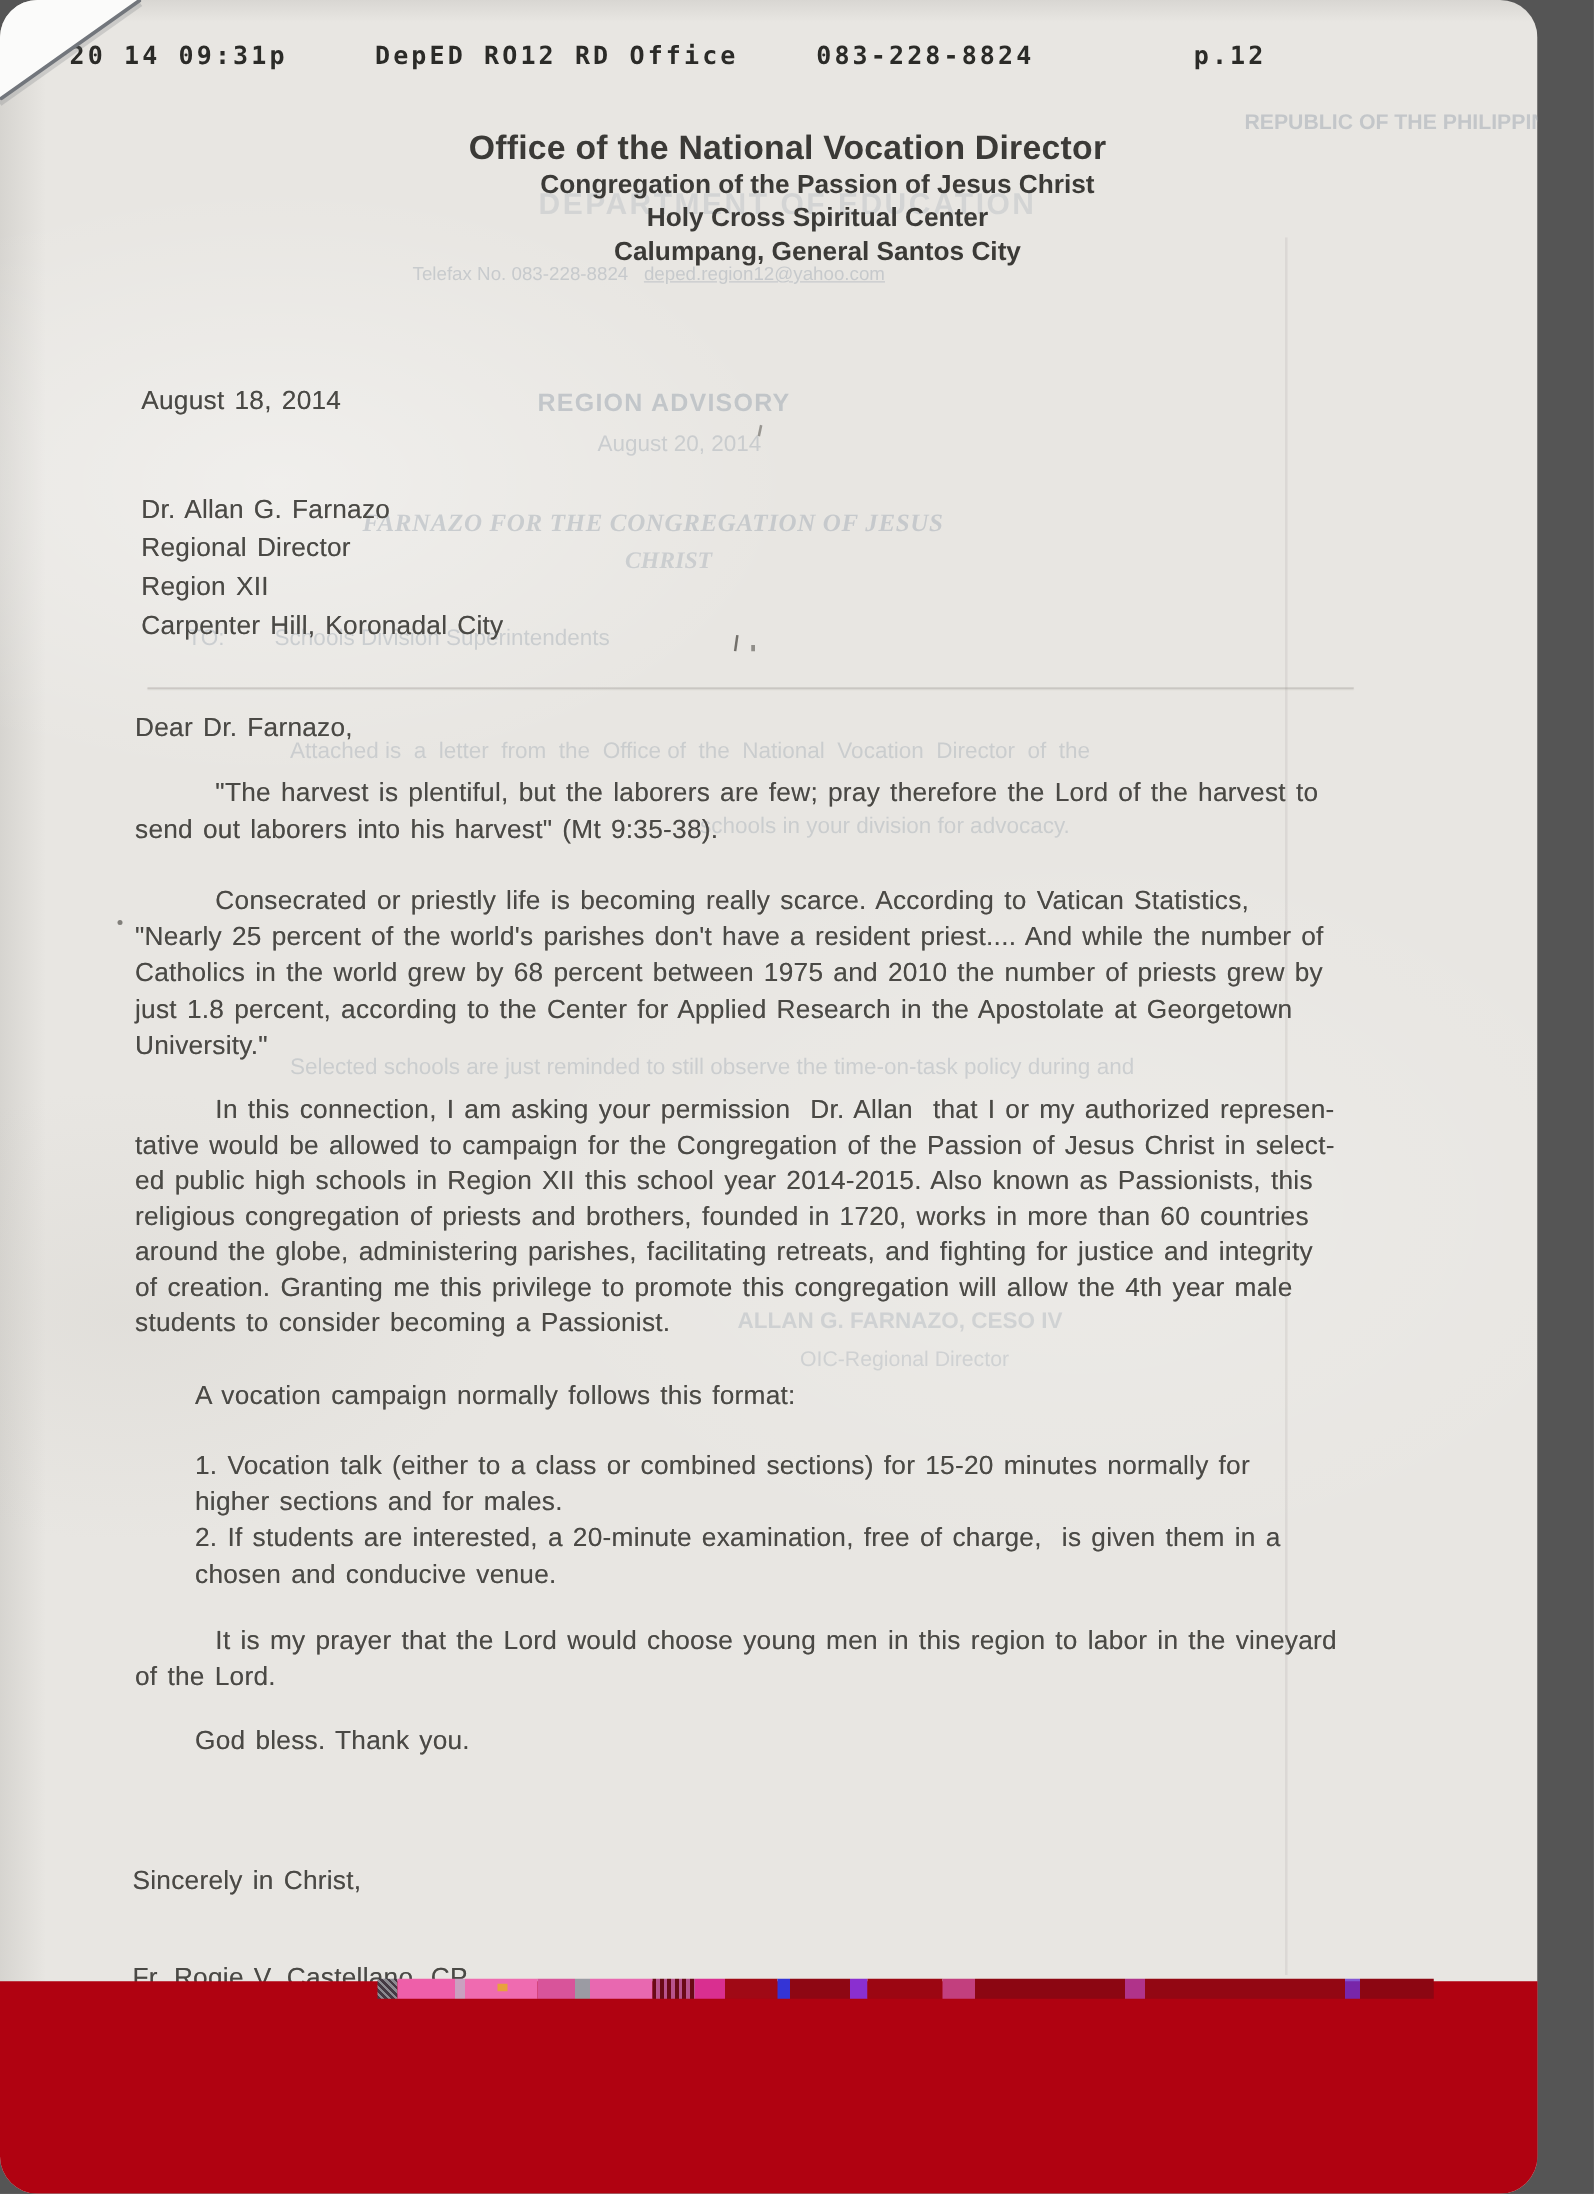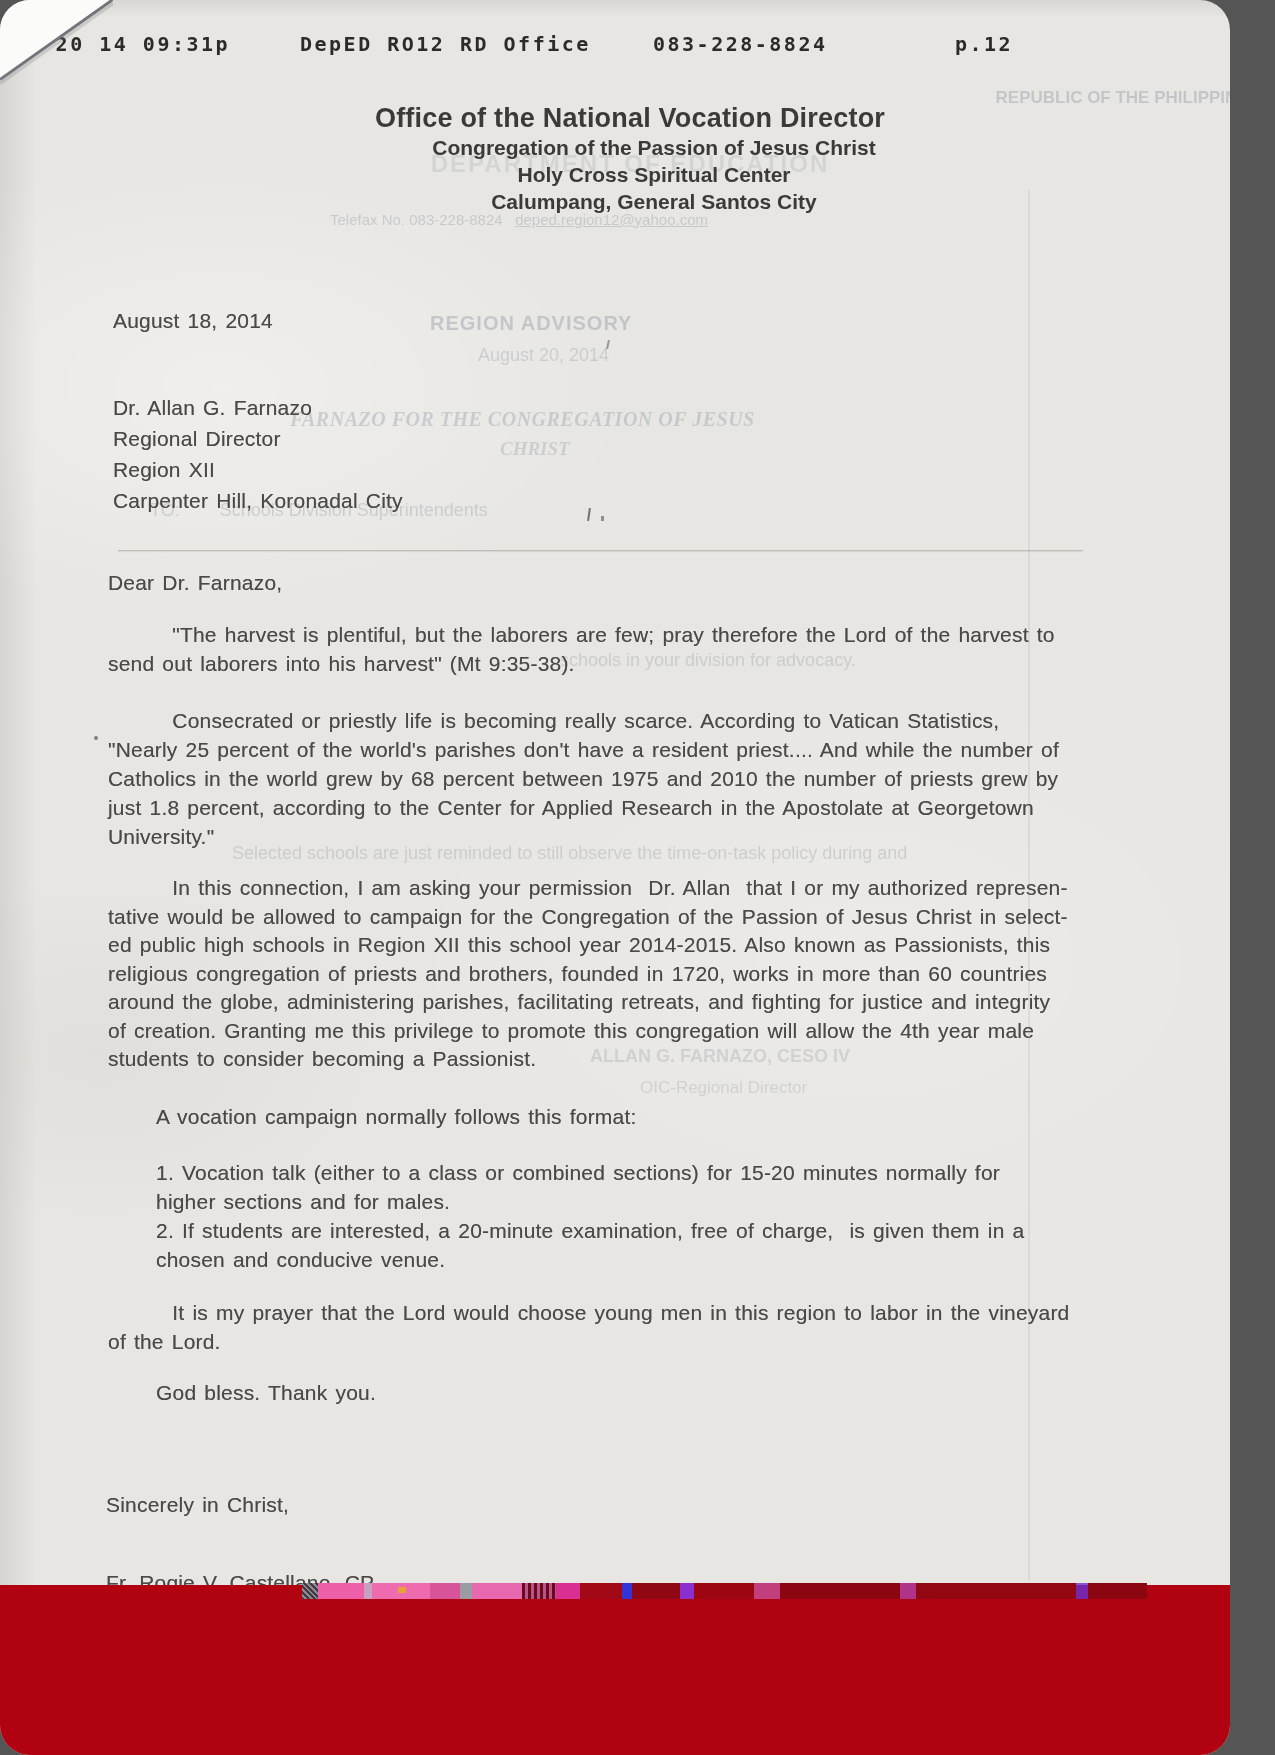--- a/index.html
+++ b/index.html
@@ -46,20 +46,21 @@
   <div class="abs fax" style="left:955px;top:32px;">p.12</div>
 
   <div class="abs gh" style="left:0;width:1260px;top:88px;text-align:right;font-weight:700;font-size:17px;opacity:0.5;">REPUBLIC OF THE PHILIPPINES</div>
   <div class="abs gh" style="left:0;width:1260px;top:150px;text-align:center;font-weight:700;font-size:24px;opacity:0.28;letter-spacing:2px;">DEPARTMENT OF EDUCATION</div>
   <div class="abs gh" style="left:330px;top:211px;font-size:15px;opacity:0.45;">Telefax No. 083-228-8824 &nbsp; <span style="text-decoration:underline;">deped.region12@yahoo.com</span></div>
   <div class="abs gh" style="left:430px;top:312px;font-weight:700;font-size:20px;opacity:0.52;letter-spacing:1px;">REGION ADVISORY</div>
   <div class="abs gh" style="left:478px;top:345px;font-size:18px;opacity:0.42;">August 20, 2014</div>
   <div class="abs gh gh-serif" style="left:290px;top:408px;font-size:20px;font-weight:700;font-style:italic;opacity:0.45;letter-spacing:0.5px;">FARNAZO FOR THE CONGREGATION OF JESUS</div>
   <div class="abs gh gh-serif" style="left:500px;top:438px;font-size:19px;font-weight:700;font-style:italic;opacity:0.4;">CHRIST</div>
   <div class="abs gh" style="left:150px;top:500px;font-size:18px;opacity:0.42;">TO:        Schools Division Superintendents</div>
+  <div class="abs gh" style="left:232px;top:590px;font-size:18px;opacity:0.4;">Attached is  a  letter  from  the  Office of  the  National  Vocation  Director  of  the</div>
   <div class="abs gh" style="left:560px;top:650px;font-size:18px;opacity:0.4;">schools in your division for advocacy.</div>
   <div class="abs gh" style="left:232px;top:843px;font-size:18px;opacity:0.4;">Selected schools are just reminded to still observe the time-on-task policy during and</div>
   <div class="abs gh" style="left:590px;top:1046px;font-size:18px;font-weight:700;opacity:0.35;">ALLAN G. FARNAZO, CESO IV</div>
   <div class="abs gh" style="left:640px;top:1078px;font-size:17px;opacity:0.35;">OIC-Regional Director</div>
 
   <div class="abs lh lh-title" style="left:0;width:1260px;top:103px;">Office of the National Vocation Director</div>
   <div class="abs lh lh-sub" style="left:0;width:1260px;top:134px;">Congregation of the Passion of Jesus Christ</div>
   <div class="abs lh lh-sub" style="left:0;width:1260px;top:161px;">Holy Cross Spiritual Center</div>
   <div class="abs lh lh-sub" style="left:0;width:1260px;top:188px;">Calumpang, General Santos City</div>
 

